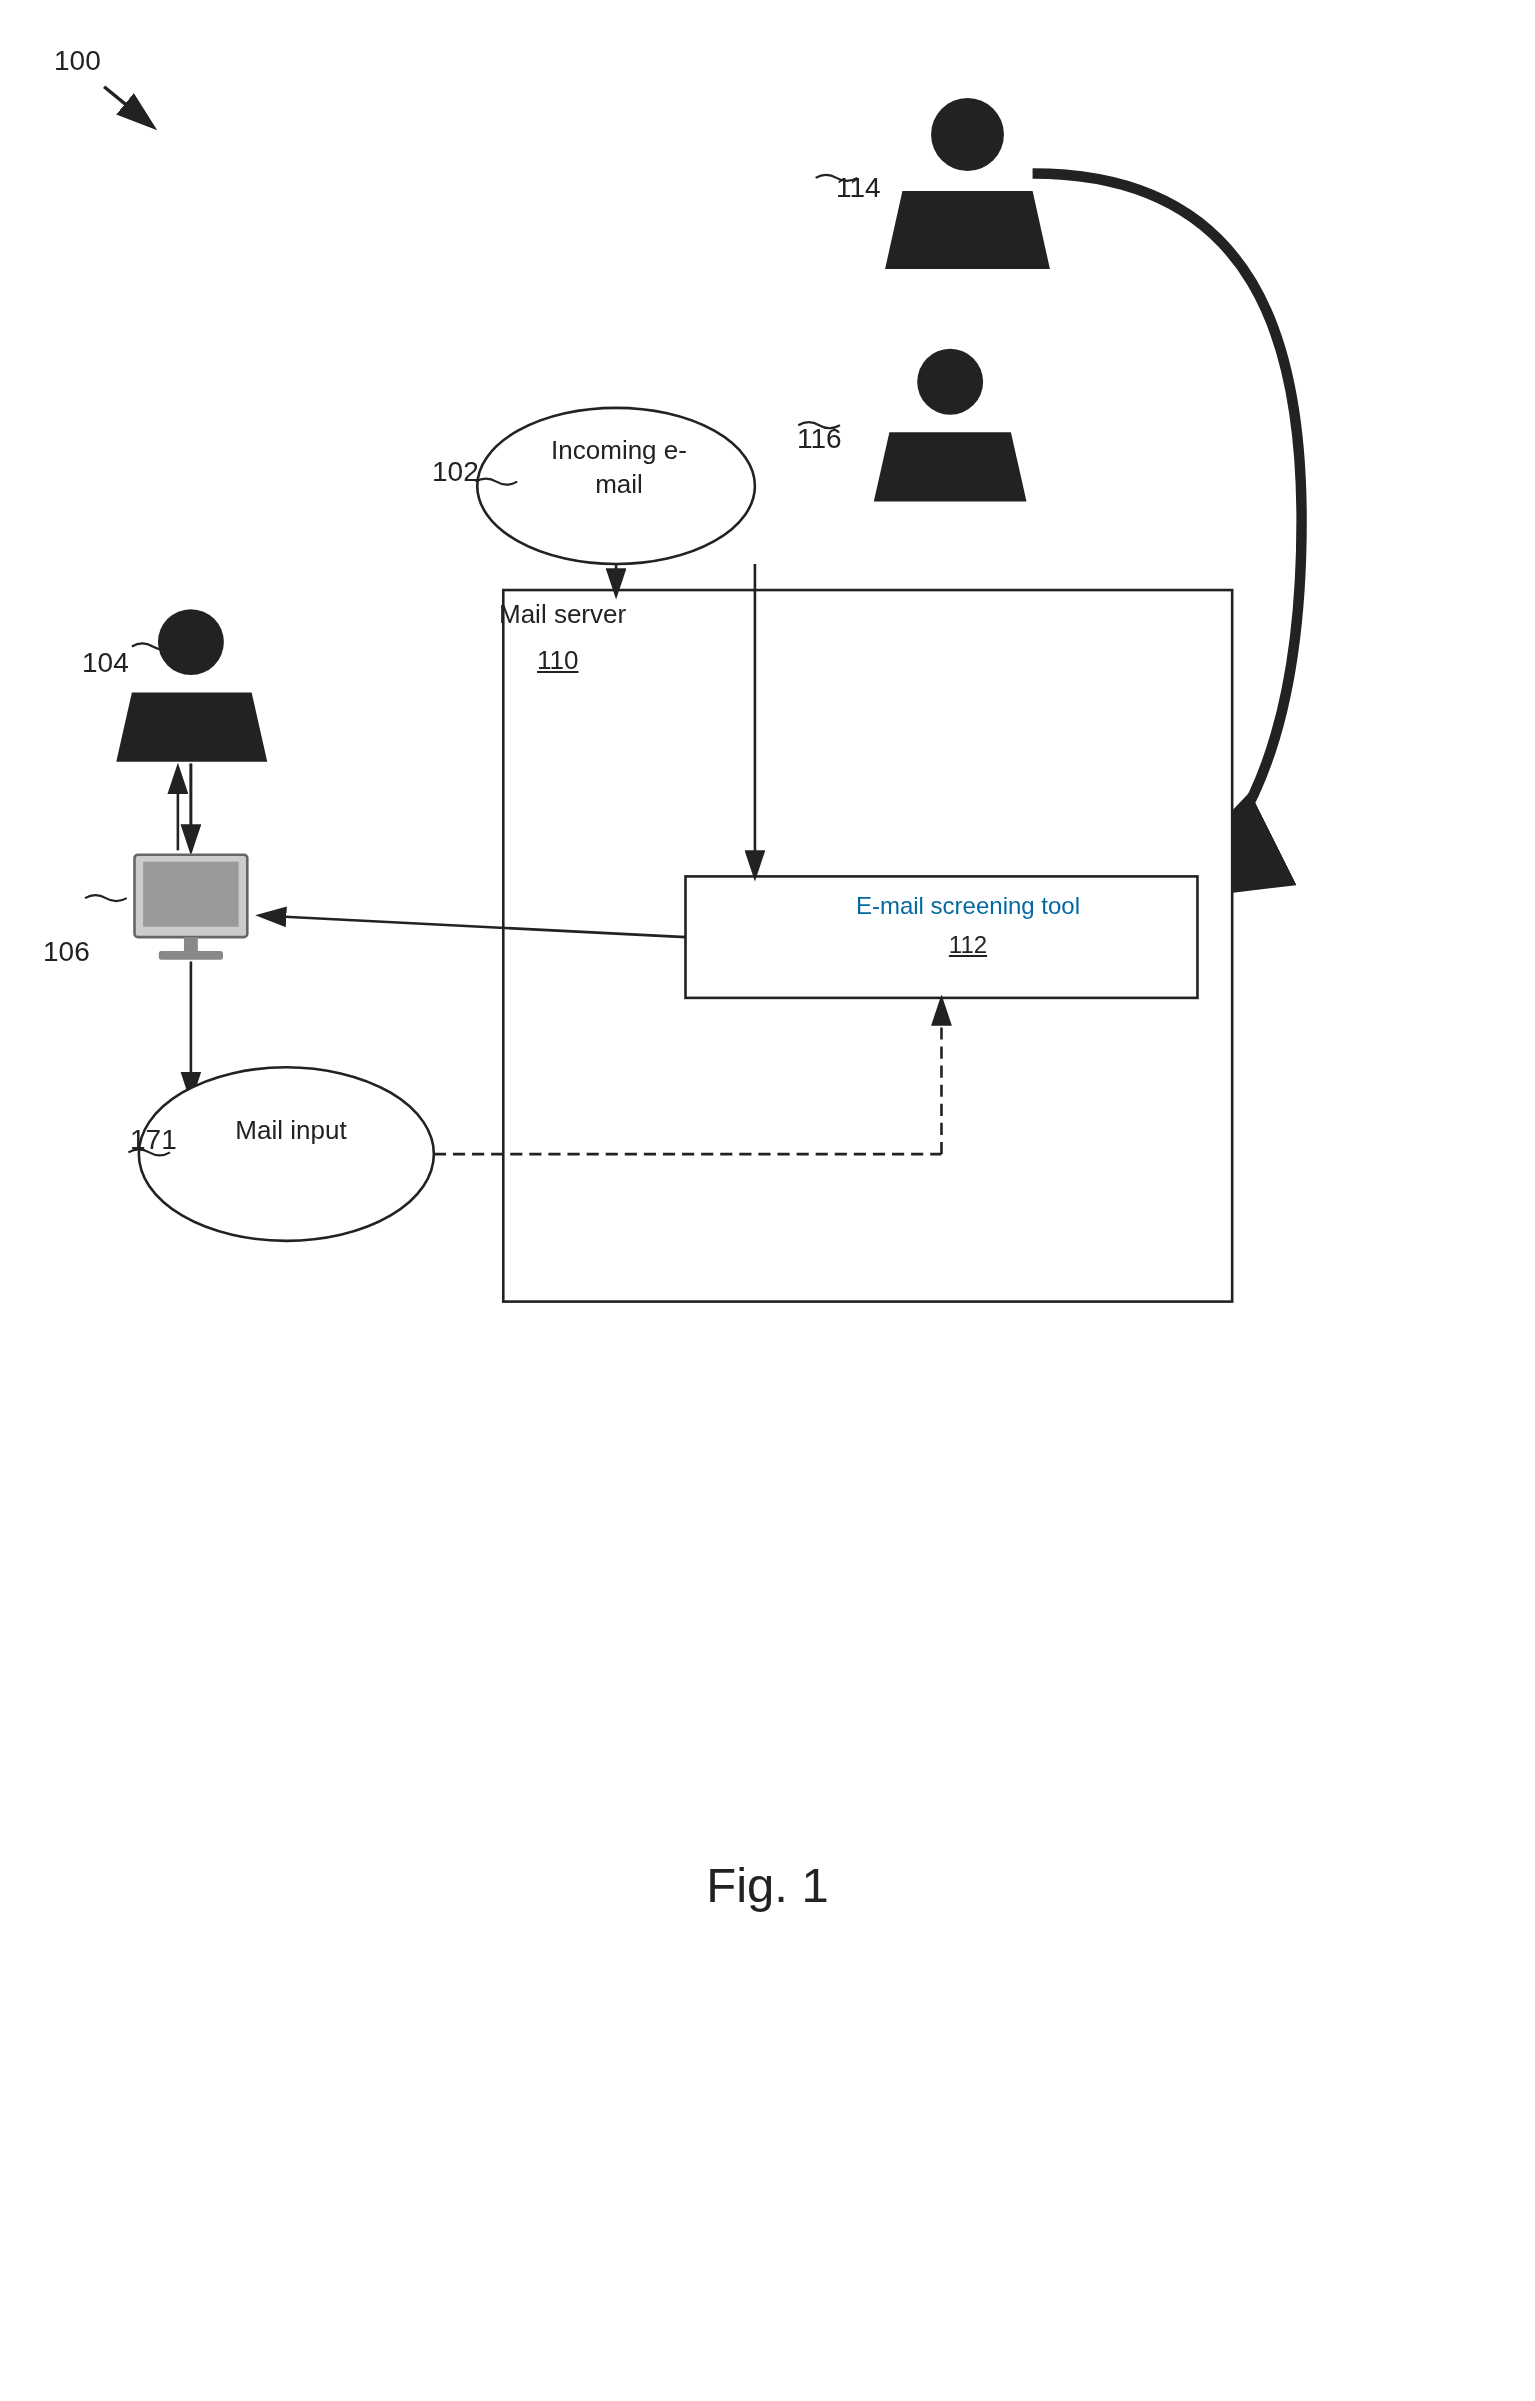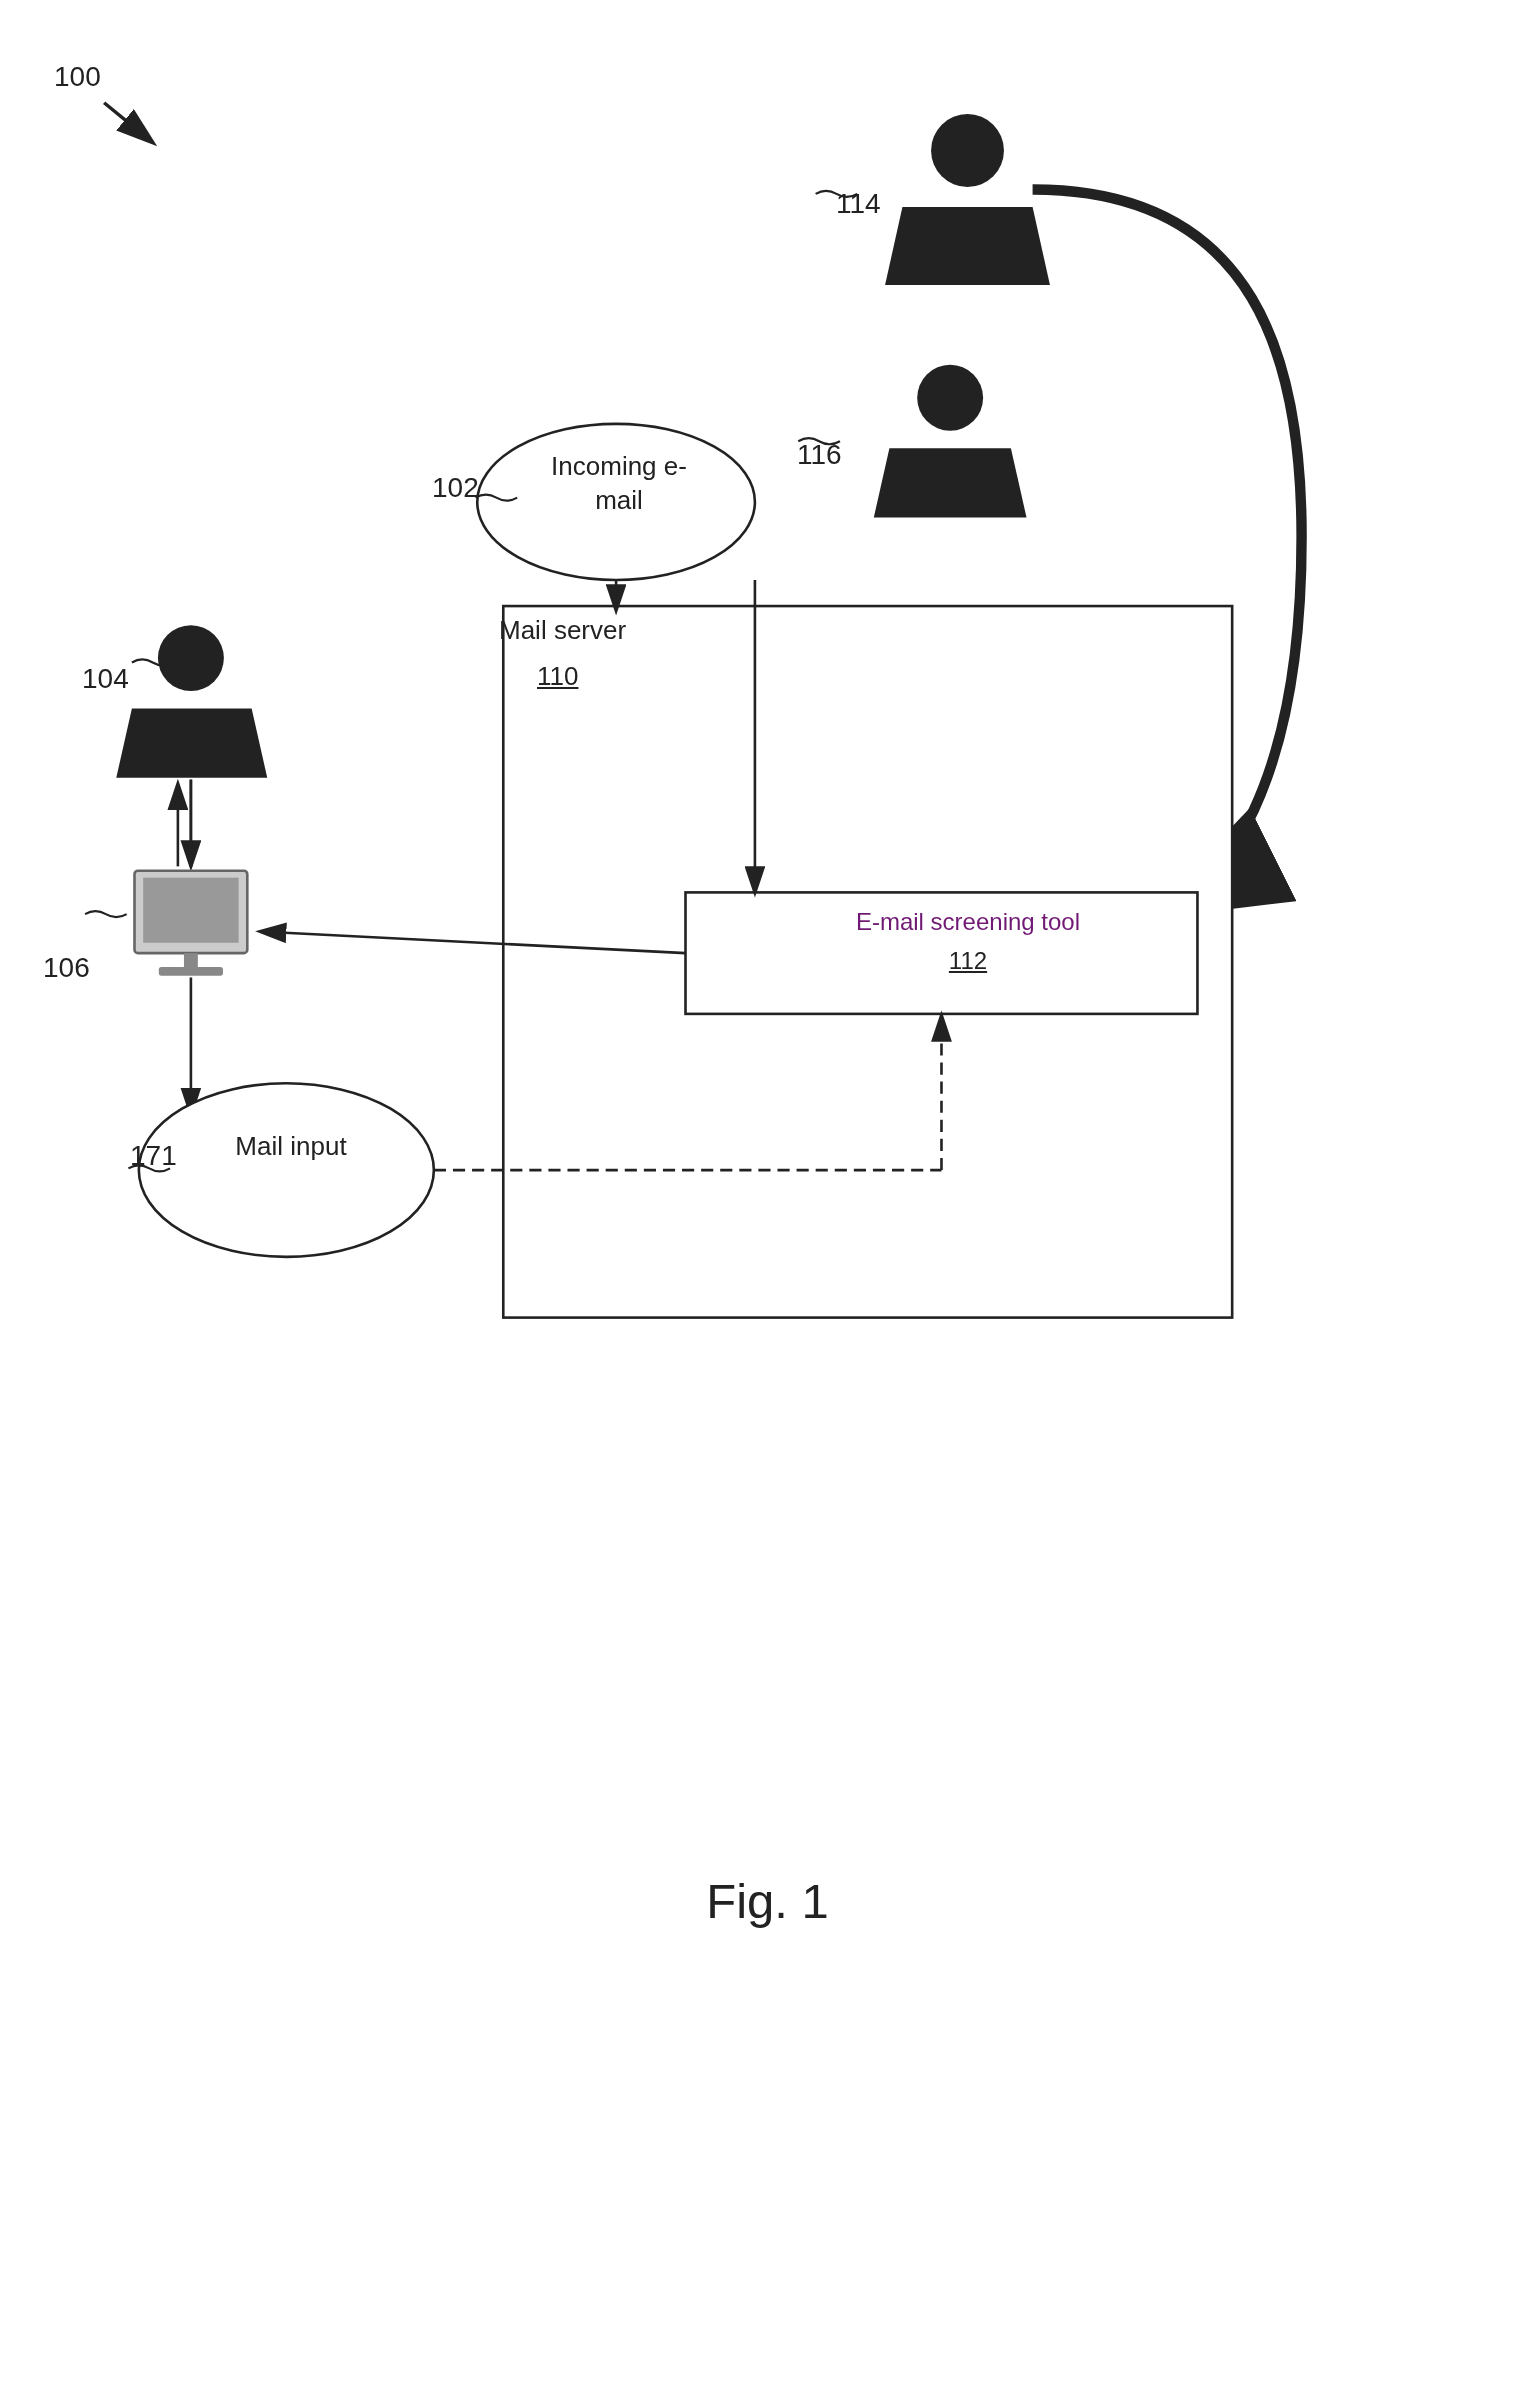--- a/index.html
+++ b/index.html
@@ -10,21 +10,20 @@
       position: relative;
       font-family: Arial, sans-serif;
       overflow: hidden;
     }
 
     .diagram-container {
       position: absolute;
       top: 0; left: 0;
       width: 1535px;
       height: 2008px;
-      margin-top: 16px;
     }
 
     
     .ref-label {
       position: absolute;
       font-size: 28px;
       color: #222;
     }
 
     
@@ -128,21 +127,21 @@
   <div class="ref-label" style="top:936px; left:43px;">106</div>
 
   <div class="ref-label" style="top:1124px; left:130px;">171</div>
 
   <div style="position:absolute; top:1115px; left:204px; width:174px; text-align:center; font-size:26px; color:#222;">Mail input</div>
 
   <div style="position:absolute; top:599px; left:499px; font-size:26px; color:#222;">Mail server</div>
 
   <div style="position:absolute; top:645px; left:537px; font-size:26px; color:#222; text-decoration:underline;">110</div>
 
-  <div style="position:absolute; top:892px; left:712px; font-size:24px; color:#701a75; text-align:center; width:512px;">E-mail screening tool</div>
+  <div style="position:absolute; top:892px; left:712px; font-size:24px; color:#0369a1; text-align:center; width:512px;">E-mail screening tool</div>
   <div style="position:absolute; top:931px; left:712px; font-size:24px; color:#222; text-align:center; width:512px;">
     <span style="text-decoration:underline;">112</span>
   </div>
 
   <div class="ref-label" style="top:172px; left:836px;">114</div>
 
   <div class="ref-label" style="top:423px; left:797px;">116</div>
 
   <div style="position:absolute; bottom:95px; left:50%; transform:translateX(-50%); font-size:49px; color:#222;">Fig. 1</div>
 

